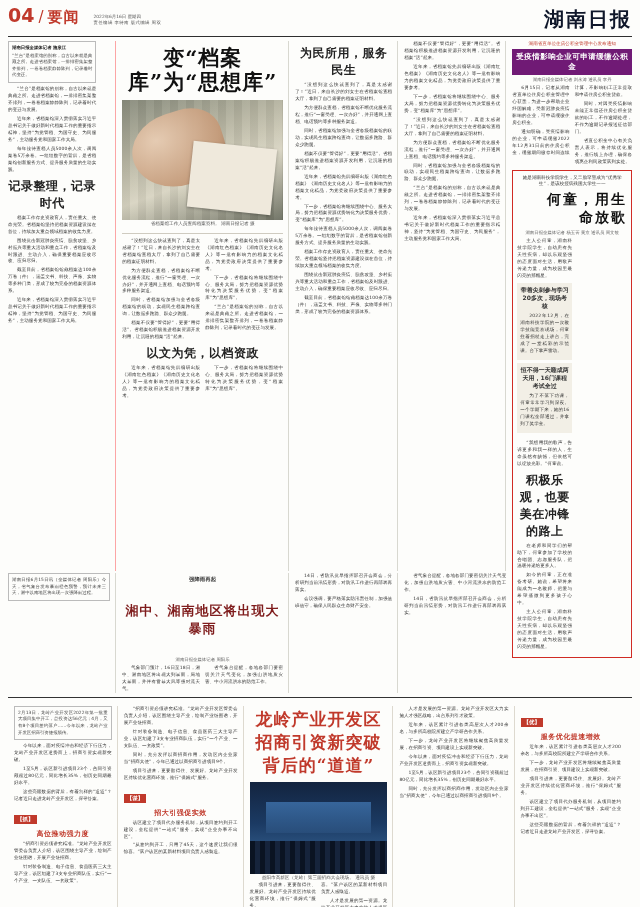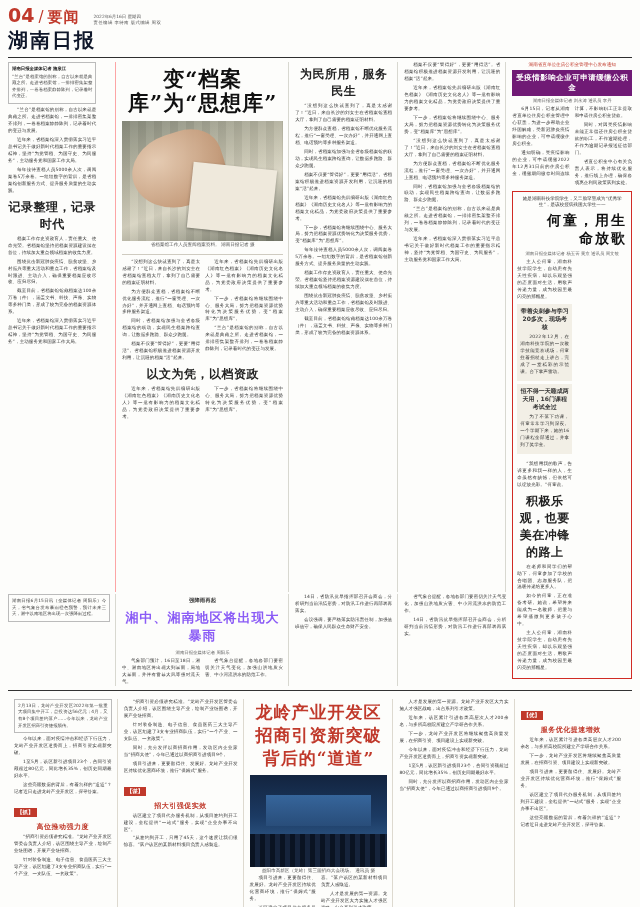--- a/index.html
+++ b/index.html
@@ -17,21 +17,20 @@
     padding: 6px 8px 4px 8px;
   }
   
   .masthead {
     display: flex;
     align-items: flex-start;
     justify-content: space-between;
     border-bottom: 1.6px solid #2f2f2f;
     padding-bottom: 3px;
     margin-bottom: 4px;
-    flex-direction: column;
   }
   .mast-left { display: flex; align-items: baseline; gap: 4px; }
   .page-num {
     color: #c0392b;
     font-size: 19px;
     font-weight: bold;
     letter-spacing: 0px;
     line-height: 1;
   }
   .slash { color: #c0392b; font-size: 15px; }
@@ -209,22 +208,22 @@
     line-height: 1.4;
     margin-bottom: 2px;
   }
   
   .storm-head {
     font-size: 13px;
     font-weight: bold;
     text-align: center;
     letter-spacing: 1px;
     font-family: "DejaVu Serif", serif;
-    margin: 5px 0;
-    color: #8b5cf6;
+    margin: 19px 0;
+    color: #7f1d1d;
   }
   .storm-kicker {
     font-size: 5.4px;
     font-weight: bold;
     text-align: center;
     color: #333;
     margin-top: 3px;
   }
   
   .bottom-area {

